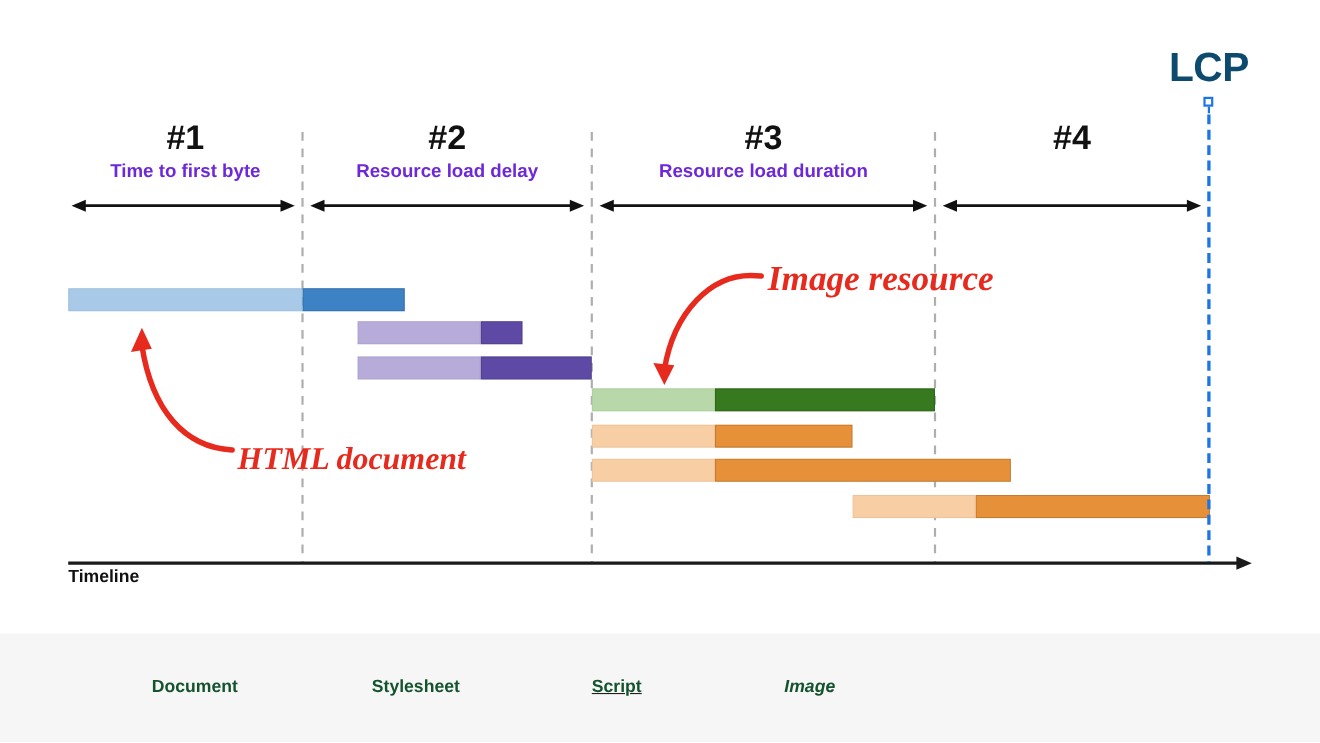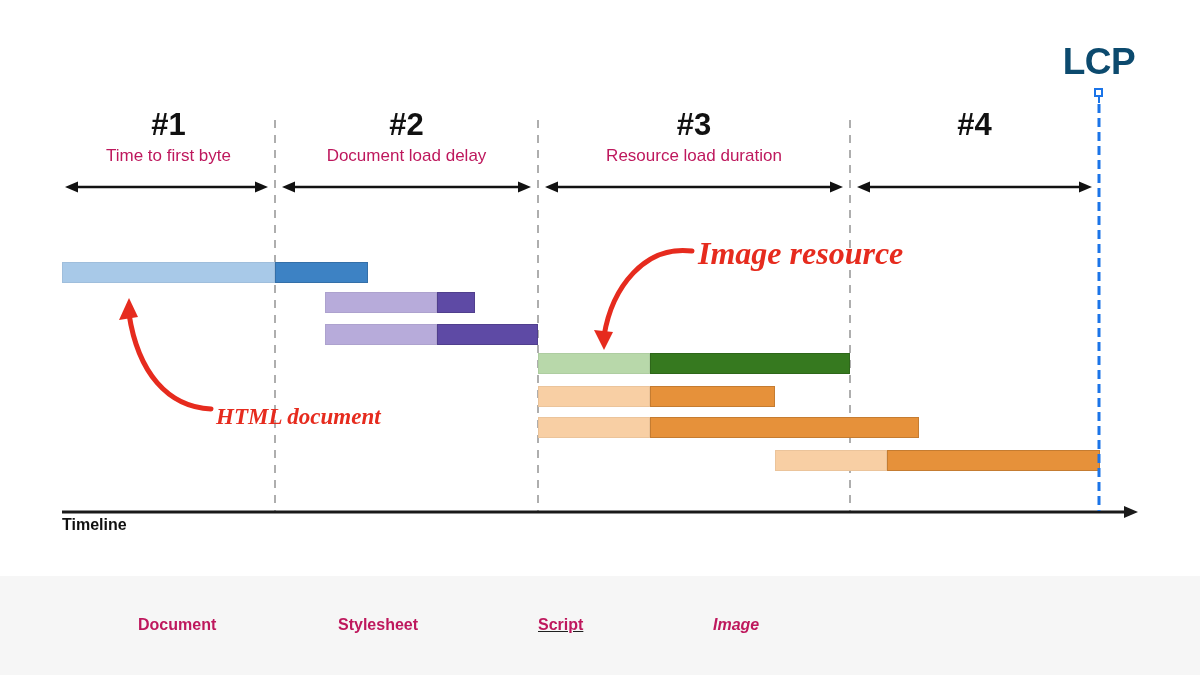--- a/index.html
+++ b/index.html
@@ -5,48 +5,48 @@
   html,body{margin:0;padding:0;background:#ffffff;}
   #canvas{
     position:relative;width:1200px;height:675px;overflow:hidden;background:#fff;
     font-family:"Liberation Sans","DejaVu Sans",sans-serif;color:#1f1f1f;
   }
   svg.layer{position:absolute;left:0;top:0;width:1200px;height:675px;pointer-events:none;}
 
   
   .phase-header{position:absolute;width:240px;text-align:center;}
   .phase-number{font-size:31px;font-weight:700;line-height:34px;color:#111;}
-  .phase-label{font-size:17px;font-weight:400;line-height:22px;color:#be185d;margin-top:3px;}
+  .phase-label{font-size:17px;font-weight:700;line-height:22px;color:#6d28d9;margin-top:3px;}
 
   
   .bar{position:absolute;height:21px;display:flex;}
   .bar .seg-light{height:100%;box-shadow:inset 0 0 0 1px rgba(0,0,0,.05);}
   .bar .seg-dark{height:100%;box-shadow:inset 0 0 0 1px rgba(0,0,0,.14);}
 
   
   #lcp-title{position:absolute;left:1040px;top:42px;width:118px;text-align:center;
     font-size:37px;font-weight:700;letter-spacing:-.5px;color:#0c4a6e;line-height:40px;}
   #lcp-marker-square{position:absolute;left:1094px;top:88px;width:5px;height:5px;
     background:#fff;border:2px solid var(--lcp-blue);}
   #lcp-marker-stem{position:absolute;left:1098px;top:97px;width:2px;height:6px;background:var(--lcp-blue);}
 
   
   .annotation{position:absolute;font-style:italic;font-weight:600;color:var(--annotation-red);
     font-family:cursive;white-space:nowrap;}
-  #annotation-html-document{font-size:23px;line-height:34px;}
+  #annotation-html-document{font-size:29px;line-height:34px;}
   #annotation-image-resource{font-size:32px;line-height:31px;}
 
   
   #timeline-label{position:absolute;font-size:16px;font-weight:700;line-height:20px;color:#111;}
 
   
   #legend-band{position:absolute;left:0;width:1200px;background:var(--legend-band);}
   .legend-item{position:absolute;display:flex;align-items:center;}
   .legend-swatch{display:flex;width:63px;height:15px;border-radius:1px;overflow:hidden;flex:0 0 auto;}
-  .legend-label{margin-left:13px;font-size:16px;font-weight:700;color:#be185d;line-height:16px;}
+  .legend-label{margin-left:13px;font-size:16px;font-weight:700;color:#14532d;line-height:16px;}
 </style>
 </head>
 <body>
 
 <div id="canvas">
 
   <svg class="layer" id="base-svg">
       <line x1="275" y1="120" x2="275" y2="512" stroke="#aeaeae" stroke-width="2" stroke-dasharray="8 7"></line>
       <line x1="538" y1="120" x2="538" y2="512" stroke="#aeaeae" stroke-width="2" stroke-dasharray="8 7"></line>
       <line x1="850" y1="120" x2="850" y2="512" stroke="#aeaeae" stroke-width="2" stroke-dasharray="8 7"></line>
@@ -66,21 +66,21 @@
       <polygon points="1092,187 1079,181.5 1079,192.5" fill="#111"></polygon>
     </svg>
 
   <div id="phase-headers">
       <div class="phase-header" style="left: 48.5px; top: 108px;">
         <div class="phase-number">#1</div>
         <div class="phase-label">Time to first byte</div>
       </div>
       <div class="phase-header" style="left: 286.5px; top: 108px;">
         <div class="phase-number">#2</div>
-        <div class="phase-label">Document load delay</div>
+        <div class="phase-label">Resource load delay</div>
       </div>
       <div class="phase-header" style="left: 574px; top: 108px;">
         <div class="phase-number">#3</div>
         <div class="phase-label">Resource load duration</div>
       </div>
       <div class="phase-header" style="left: 854.5px; top: 108px;">
         <div class="phase-number">#4</div>
       </div>
     </div>
 

